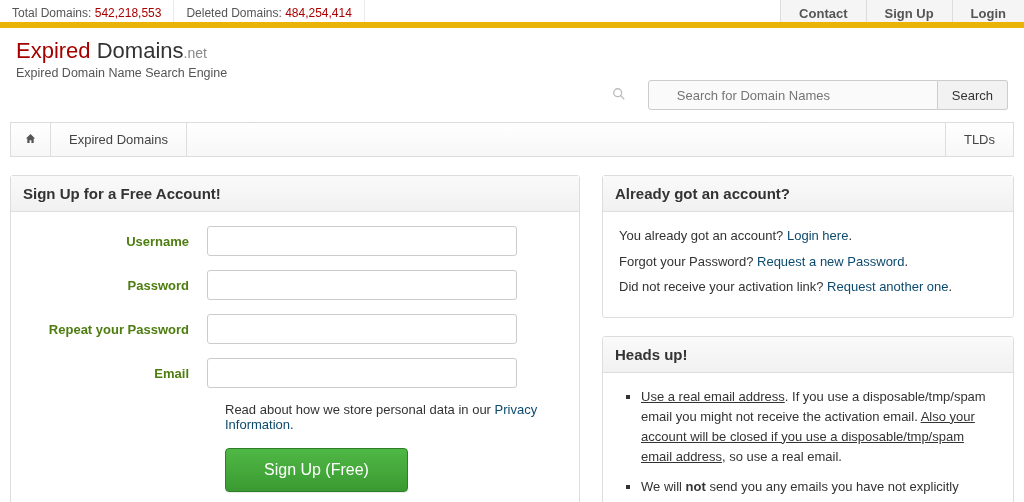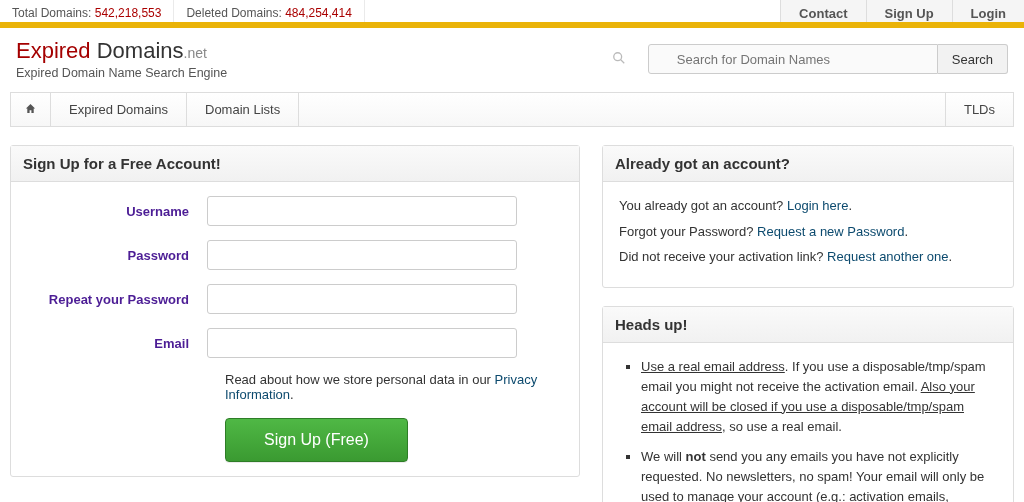--- a/index.html
+++ b/index.html
@@ -3,21 +3,21 @@
 <meta charset="utf-8">
 <style>
 * { box-sizing: border-box; margin: 0; padding: 0; }
 body { font-family: "Segoe UI", Arial, sans-serif; font-size: 13px; color: #333; background: #fff; }
 .topbar { display: flex; align-items: stretch; height: 28px; border-bottom: 6px solid #eab308; }
 .topbar-left { display: flex; }
 .topbar-right { margin-left: auto; display: flex; }
 .topbar-cell { padding: 6px 12px; border-right: 1px solid #eaeaea; font-size: 12px; color: #555; }
 .topbar-cell .red { color: #a00; }
 .topbar-btn { padding: 6px 18px; background: #f5f5f5; border-left: 1px solid #ddd; font-size: 13px; color: #555; font-weight: 600; cursor: pointer; }
-.header { display: flex; align-items: center; padding: 10px 16px 12px 16px; }
+.header { display: flex; align-items: flex-start; padding: 10px 16px 12px 16px; flex-direction: column; }
 .brand-title { font-size: 22px; color: #333; font-weight: 400; }
 .brand-title .red { color: #a40000; font-weight: 400; }
 .brand-title .tld { font-size: 14px; color: #888; }
 .brand-sub { font-size: 12.5px; color: #555; margin-top: 2px; }
 .search-wrap { margin-left: auto; display: flex; }
 .search-input { width: 290px; height: 30px; border: 1px solid #ccc; border-radius: 3px 0 0 3px; padding: 0 10px 0 28px; font-size: 13px; color: #555; background: #fafafa; }
 .search-icon-box { position: relative; padding-left: 44px; }
 .search-icon { position: absolute; left: 8px; top: 7px; width: 14px; height: 14px; opacity: 0.4; }
 .search-btn { height: 30px; padding: 0 14px; border: 1px solid #ccc; border-left: none; background: #f2f2f2; border-radius: 0 3px 3px 0; font-size: 13px; color: #333; cursor: pointer; }
 .navbar { display: flex; border: 1px solid #ddd; margin: 0 10px; background: linear-gradient(#fff,#f7f7f7); }
@@ -25,21 +25,21 @@
 .nav-item.home { padding: 9px 14px; }
 .nav-spacer { flex: 1; }
 .nav-item.last { border-left: 1px solid #ddd; border-right: none; }
 .content { display: flex; gap: 22px; padding: 18px 10px; }
 .col-left { flex: 0 0 570px; }
 .col-right { flex: 1; }
 .panel { border: 1px solid #ddd; border-radius: 3px; margin-bottom: 18px; }
 .panel-head { background: linear-gradient(#fafafa,#f1f1f1); border-bottom: 1px solid #ddd; padding: 9px 12px; font-size: 15px; font-weight: 700; color: #333; }
 .panel-body { padding: 14px 16px; font-size: 13px; color: #333; }
 .form-row { display: flex; align-items: center; margin-bottom: 14px; }
-.form-label { width: 180px; text-align: right; padding-right: 18px; font-weight: 700; font-size: 13px; color: #4c1d95; }
+.form-label { width: 180px; text-align: right; padding-right: 18px; font-weight: 700; font-size: 13px; color: #4d7c0f; }
 .form-input { flex: 1; max-width: 310px; height: 30px; border: 1px solid #ccc; border-radius: 3px; padding: 0 8px; font-size: 13px; }
 .form-indent { margin-left: 198px; }
 .form-note { font-size: 13px; color: #333; margin-bottom: 16px; }
 .link { color: #0c4a6e; cursor: pointer; }
 .btn-signup { display: inline-block; background: linear-gradient(#4fb845,#3a9a31); color: #fff; font-size: 16px; padding: 12px 38px; border: 1px solid #2e7d27; border-radius: 4px; cursor: pointer; box-shadow: 0 1px 0 rgba(0,0,0,0.08); }
 .panel-body p { margin-bottom: 6px; line-height: 1.5; }
 ul.notes { list-style: square; padding-left: 22px; }
 ul.notes li { margin-bottom: 10px; line-height: 1.55; font-size: 13px; color: #333; }
 .u { text-decoration: underline; }
 .b { font-weight: 700; }
@@ -83,21 +83,20 @@
   </div>
 </div>
 
 <div class="navbar">
   <div class="nav-item home">
     <svg class="home-ic" viewBox="0 0 12 12">
         <path d="M6 1 L11 6 L9.5 6 L9.5 11 L7 11 L7 8 L5 8 L5 11 L2.5 11 L2.5 6 L1 6 Z"></path>
       </svg>
   </div>
   <div class="nav-item">Expired Domains</div>
-  <div class="nav-item">Domain Lists</div>
   <div class="nav-spacer"></div>
   <div class="nav-item last">TLDs</div>
 </div>
 
 <div class="content">
   <div class="col-left">
     <div class="panel">
       <div class="panel-head">Sign Up for a Free Account!</div>
       <div class="panel-body">
         <div class="form-row">

